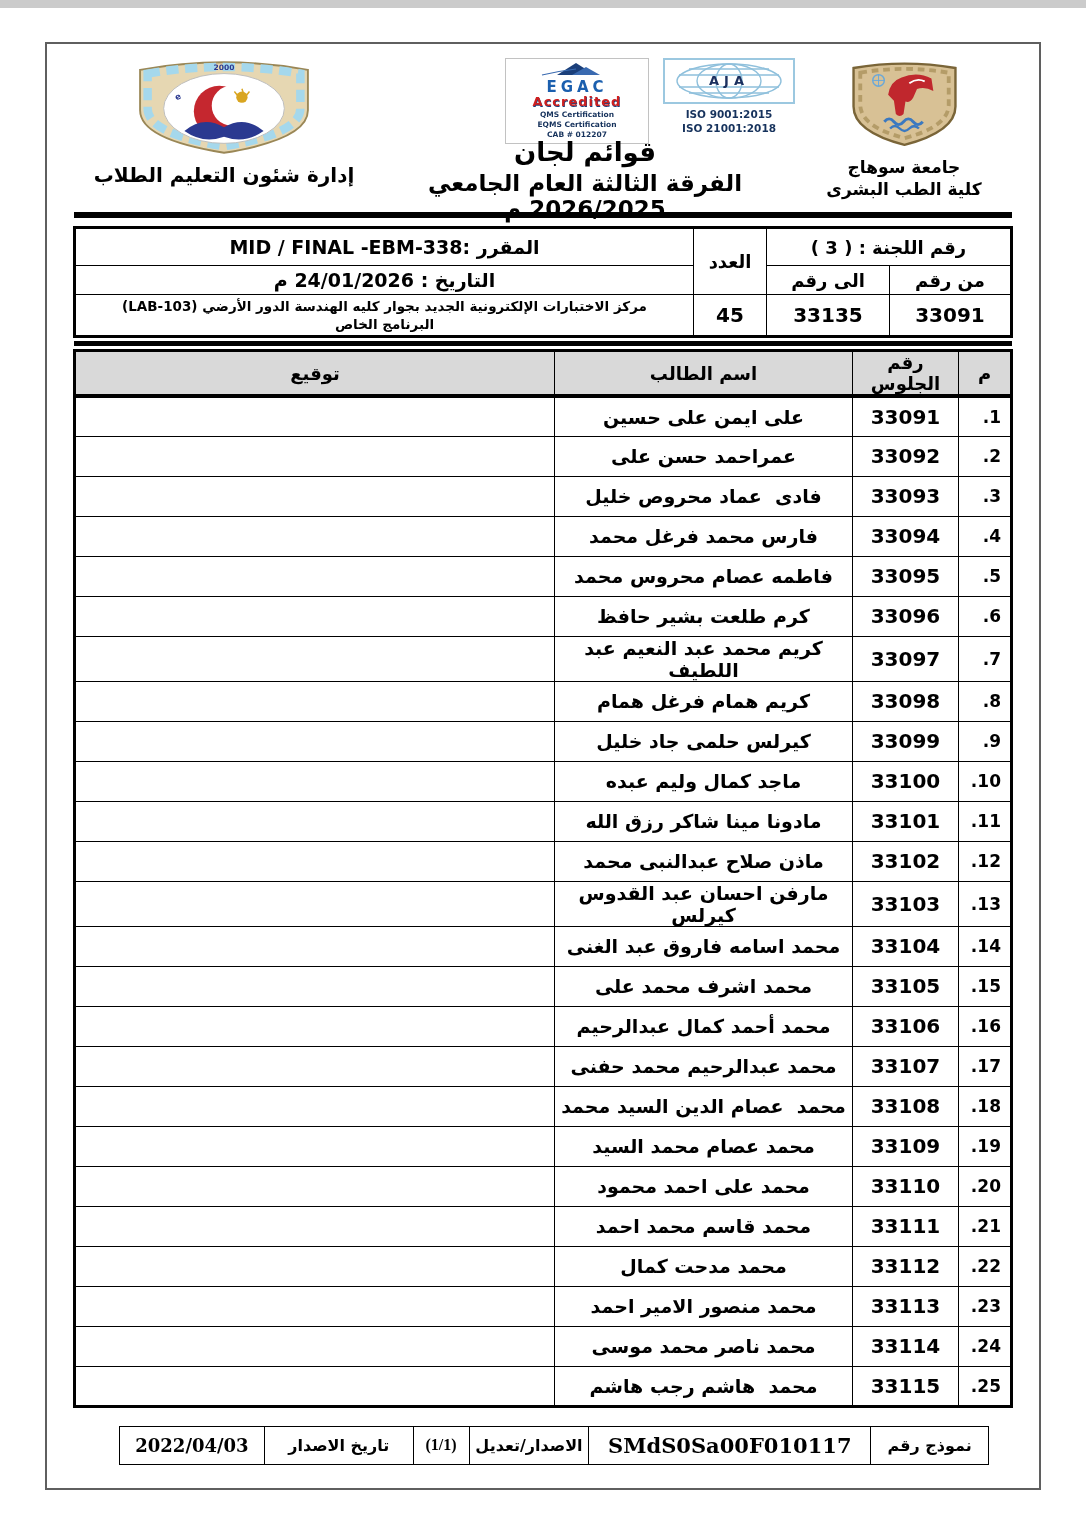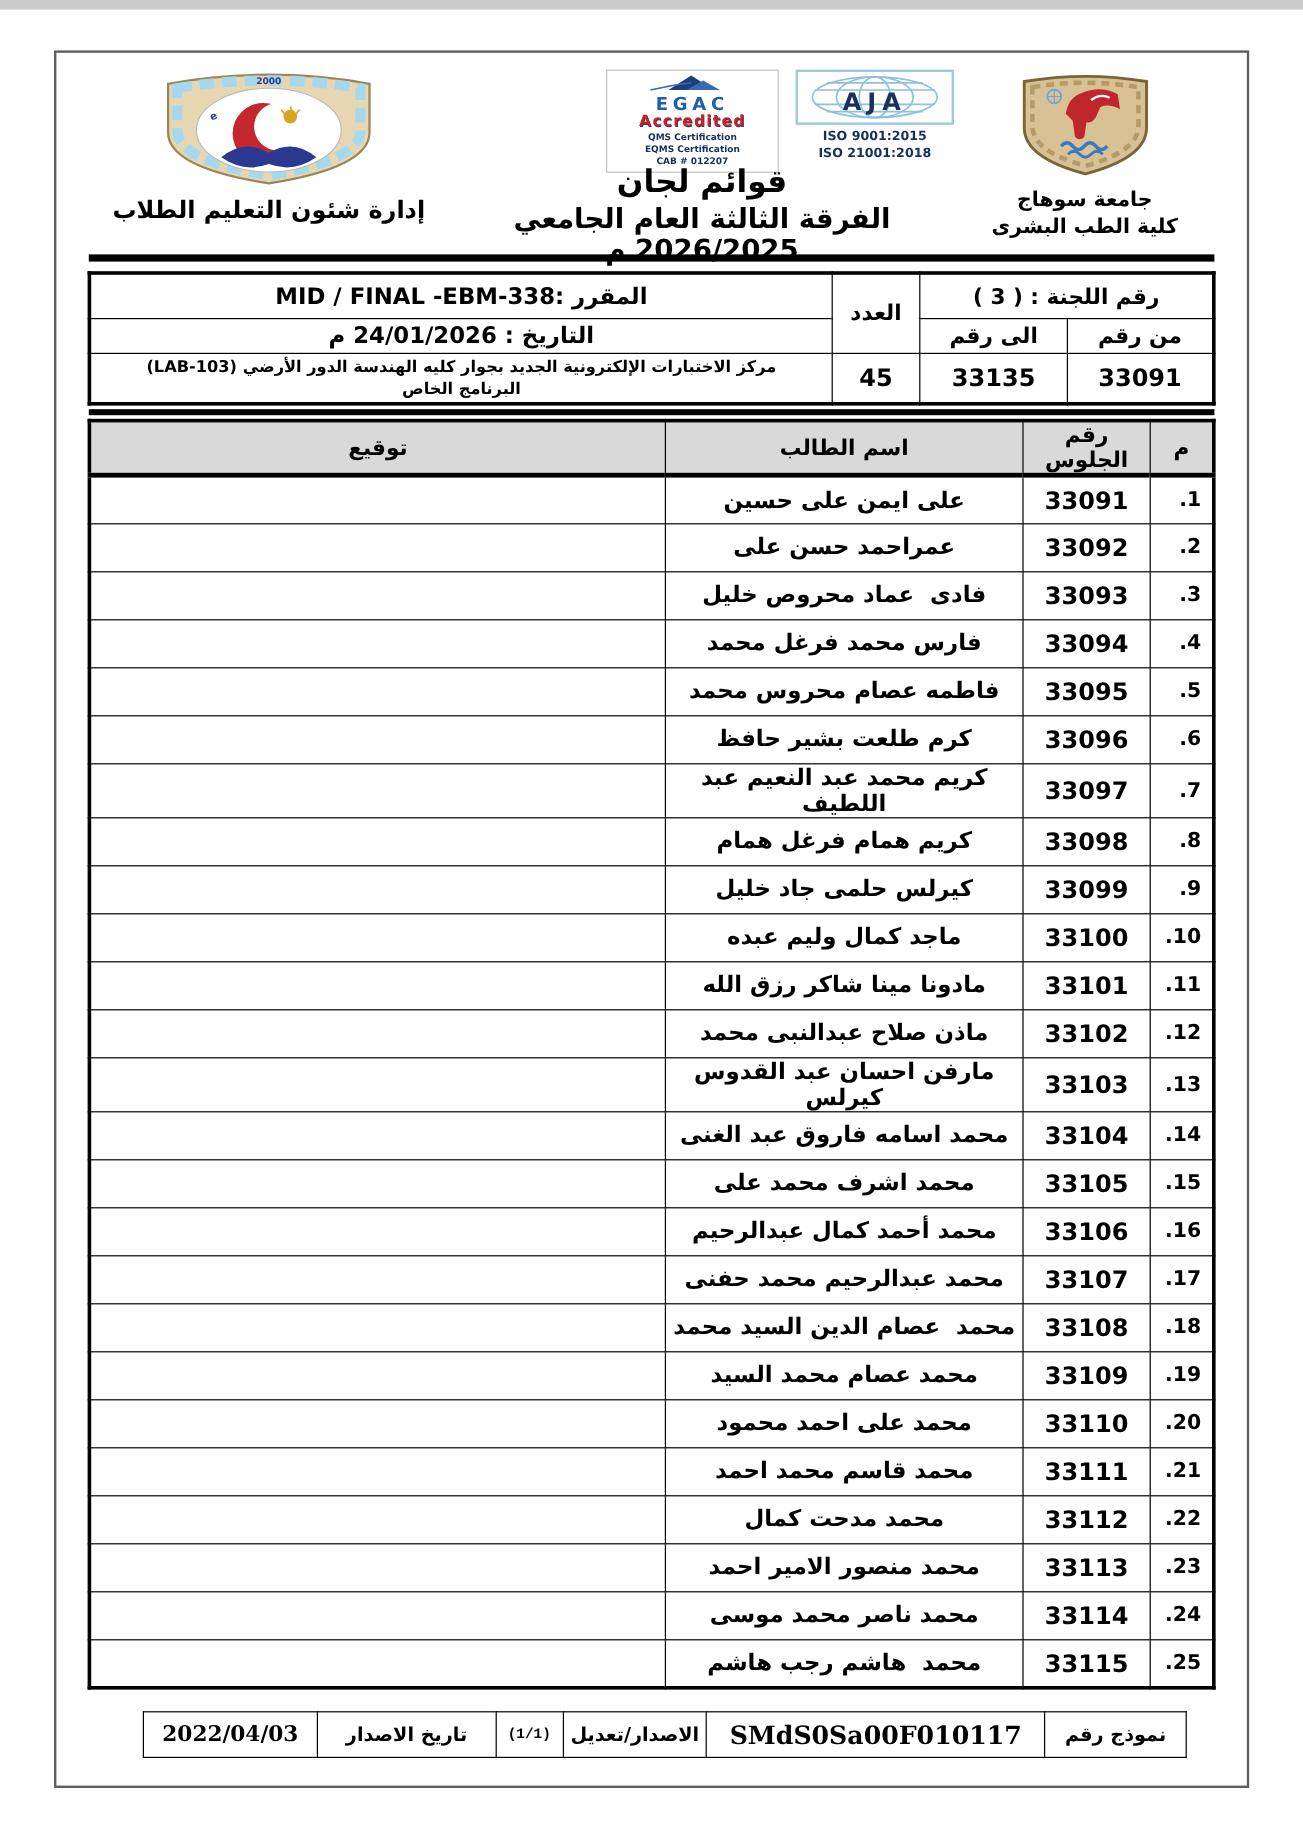--- a/index.html
+++ b/index.html
@@ -19,21 +19,21 @@
   .h-center { flex:1; text-align:center; }
   .logos-row { direction:ltr; display:flex; justify-content:flex-end; align-items:flex-start; gap:14px; height:74px; }
   .egac-box { width:144px; border:1px solid #c2c2c2; background:#fff; padding:2px 3px 3px; }
   .egac-name { color:#1b5fae; font-weight:bold; font-size:15px; letter-spacing:4px; line-height:1; }
   .egac-accr { color:#cf1f1f; font-weight:bold; font-size:13px; letter-spacing:1px; line-height:1.1;
                text-shadow:0.5px 0.5px 0 #1b3f7a; }
   .egac-lines { color:#16325c; font-weight:bold; font-size:7.5px; line-height:1.3; margin-top:1px; }
   .aja-wrap { width:132px; }
   .aja-box { border:2px solid #9cc8e0; height:46px; position:relative; background:#fff; }
   .aja-name { position:absolute; left:0; right:0; top:13px; text-align:center; color:#1b2f5e;
-              font-weight:bold; font-size:20px; letter-spacing:5px; }
+              font-weight:bold; font-size:13px; letter-spacing:5px; }
   .aja-iso { color:#16325c; font-weight:bold; font-size:10.5px; line-height:1.35; margin-top:3px; }
   .title1 { font-size:26px; font-weight:bold; margin-top:5px; }
   .title2 { font-size:23px; font-weight:bold; margin-top:3px; }
   .h-left { width:302px; text-align:center; }
   .h-left .caps { font-weight:bold; font-size:20px; margin-top:1px; }
   
   .bar1 { height:6px; background:#000; margin:2px 1px 8px; }
   .bar2 { height:5px; background:#000; margin:3px 1px; }
   
   table { border-collapse:collapse; }
@@ -53,21 +53,21 @@
   .col-index { width:53px;  font-size:17px; text-align:right; padding-left:6px; padding-right:9px; }
   .col-seat  { width:106px; font-size:20px; text-align:center; }
   .col-name  { width:298px; font-size:19px; text-align:center; white-space:pre-wrap; }
   .col-sig   { }
   
   .footer-wrap { margin-top:18px; }
   .footer-table { width:870px; margin-right:24px; }
   .footer-table td { border:1.5px solid #000; height:38px; font-weight:bold; text-align:center; }
   .f-lbl { font-size:16px; }
   .f-serial { font-family:"DejaVu Serif", serif; font-size:21px; }
-  .f-num { font-family:Liberation Mono, monospace; font-size:12px;margin-top:42px; }
+  .f-num { font-family:Liberation Serif, serif; font-size:16px;margin-top:42px; }
   .f-date { font-family:"DejaVu Serif", serif; font-size:18px; }
 </style>
 </head>
 <body>
 
 <div class="top-band"></div>
 
 <div class="page">
 
   <div class="hdr">

